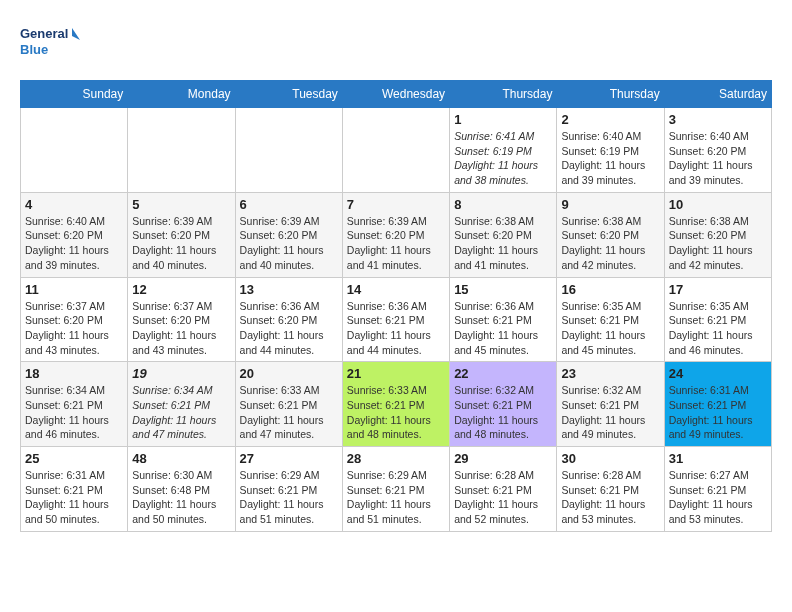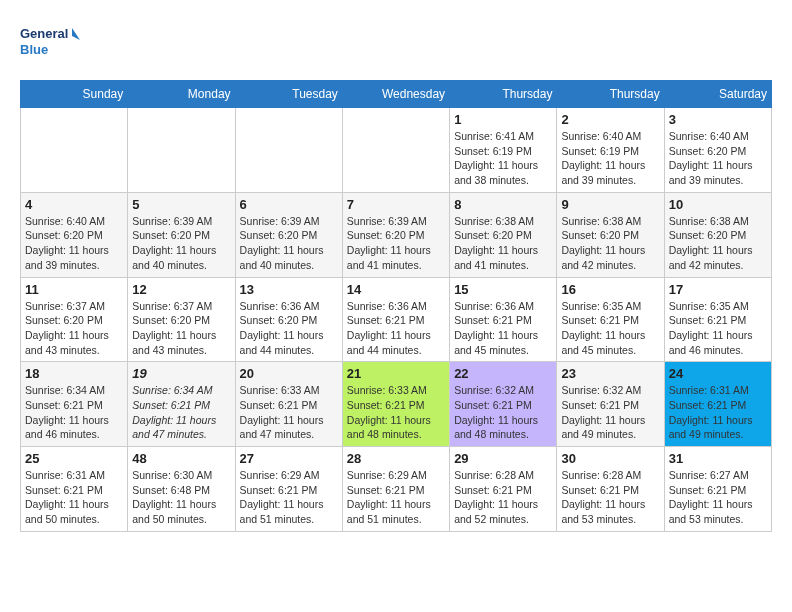--- a/index.html
+++ b/index.html
@@ -102,21 +102,21 @@
       </tr>
   </thead>
   <tbody id="calendar-body">
   <tr>
         <td class="empty-cell"></td>
         <td class="empty-cell"></td>
         <td class="empty-cell"></td>
         <td class="empty-cell"></td>
         <td>
           <div class="day-number">1</div>
-          <div class="day-info" style="white-space: pre-line;">Sunrise: 6:41 AM
+          <div class="day-info" style="white-space: pre-line; font-style: italic;">Sunrise: 6:41 AM
 Sunset: 6:19 PM
 Daylight: 11 hours
 and 38 minutes.</div>
         </td>
         <td>
           <div class="day-number">2</div>
           <div class="day-info" style="white-space: pre-line;">Sunrise: 6:40 AM
 Sunset: 6:19 PM
 Daylight: 11 hours
 and 39 minutes.</div>

